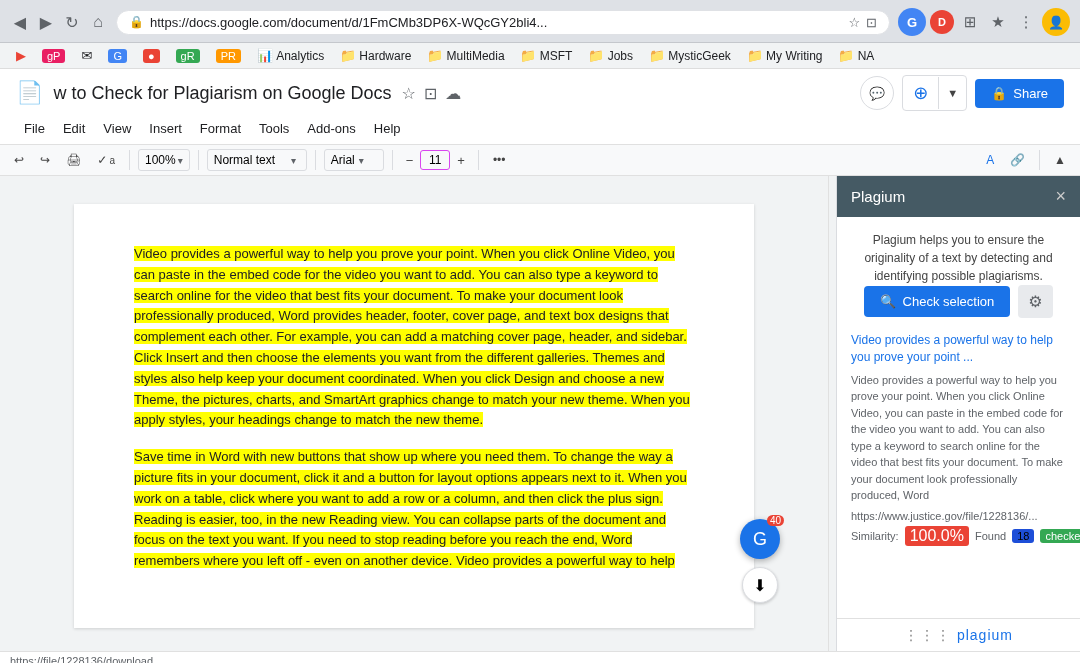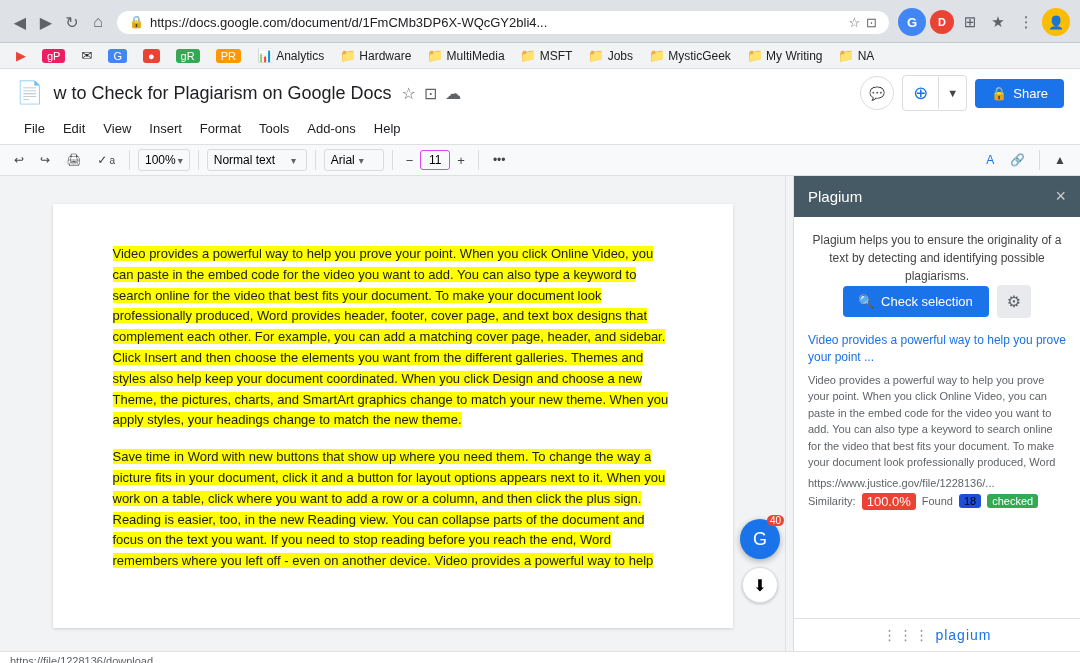--- a/index.html
+++ b/index.html
@@ -205,21 +205,21 @@
 
     
     .scroll-bar {
       width: 8px;
       background: #f1f3f4;
       border-left: 1px solid #e0e0e0;
     }
 
     
     .plagium-panel {
-      width: 287px;
+      width: 244px;
       background: white;
       border-left: 1px solid #dadce0;
       display: flex;
       flex-direction: column;
       overflow: hidden;
     }
     .plagium-header {
       background: #455a64;
       color: white;
       padding: 10px 14px;
@@ -300,21 +300,21 @@
       align-items: center;
       gap: 6px;
       font-size: 11px;
     }
     .badge-similarity { color: #5f6368; }
     .badge-red {
       background: #ea4335;
       color: white;
       padding: 1px 5px;
       border-radius: 3px;
-      font-size: 13px;
+      font-size: 16px;
     }
     .badge-found { color: #5f6368; }
     .badge-found-num {
       background: #1d4ed8;
       padding: 1px 5px;
       border-radius: 3px;
       font-size: 11px;
     }
     .badge-checked {
       background: #34a853;

